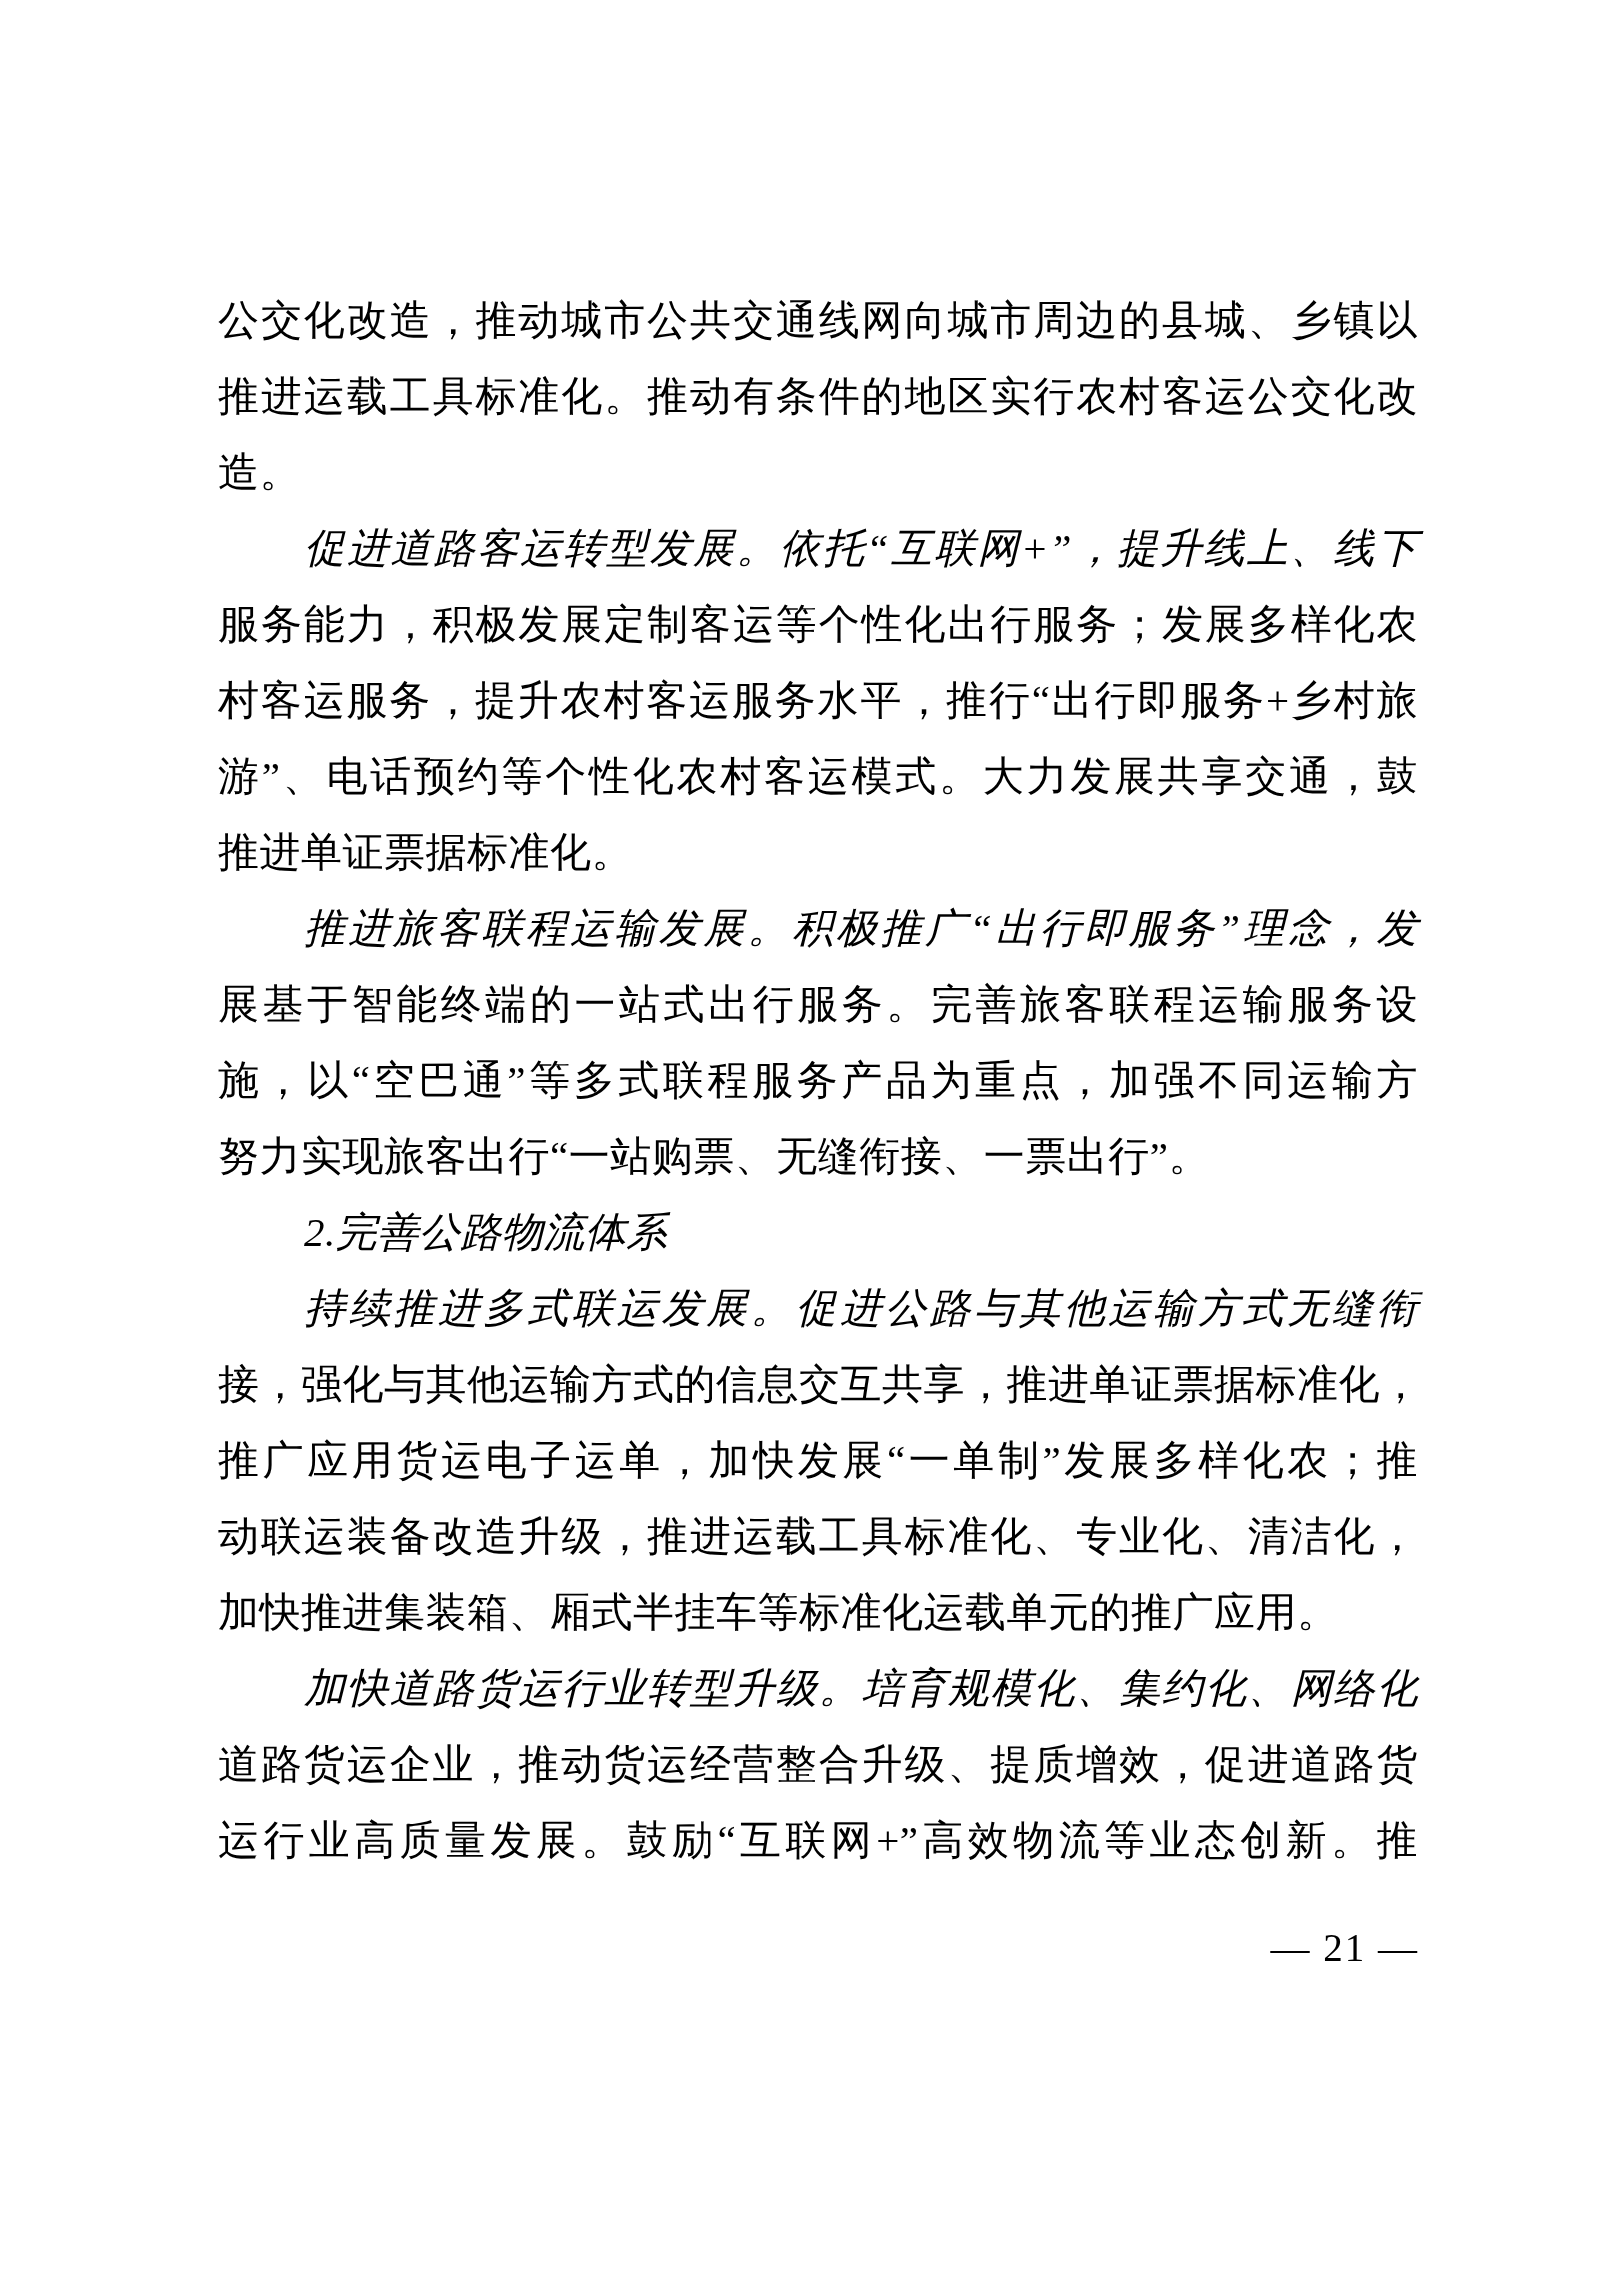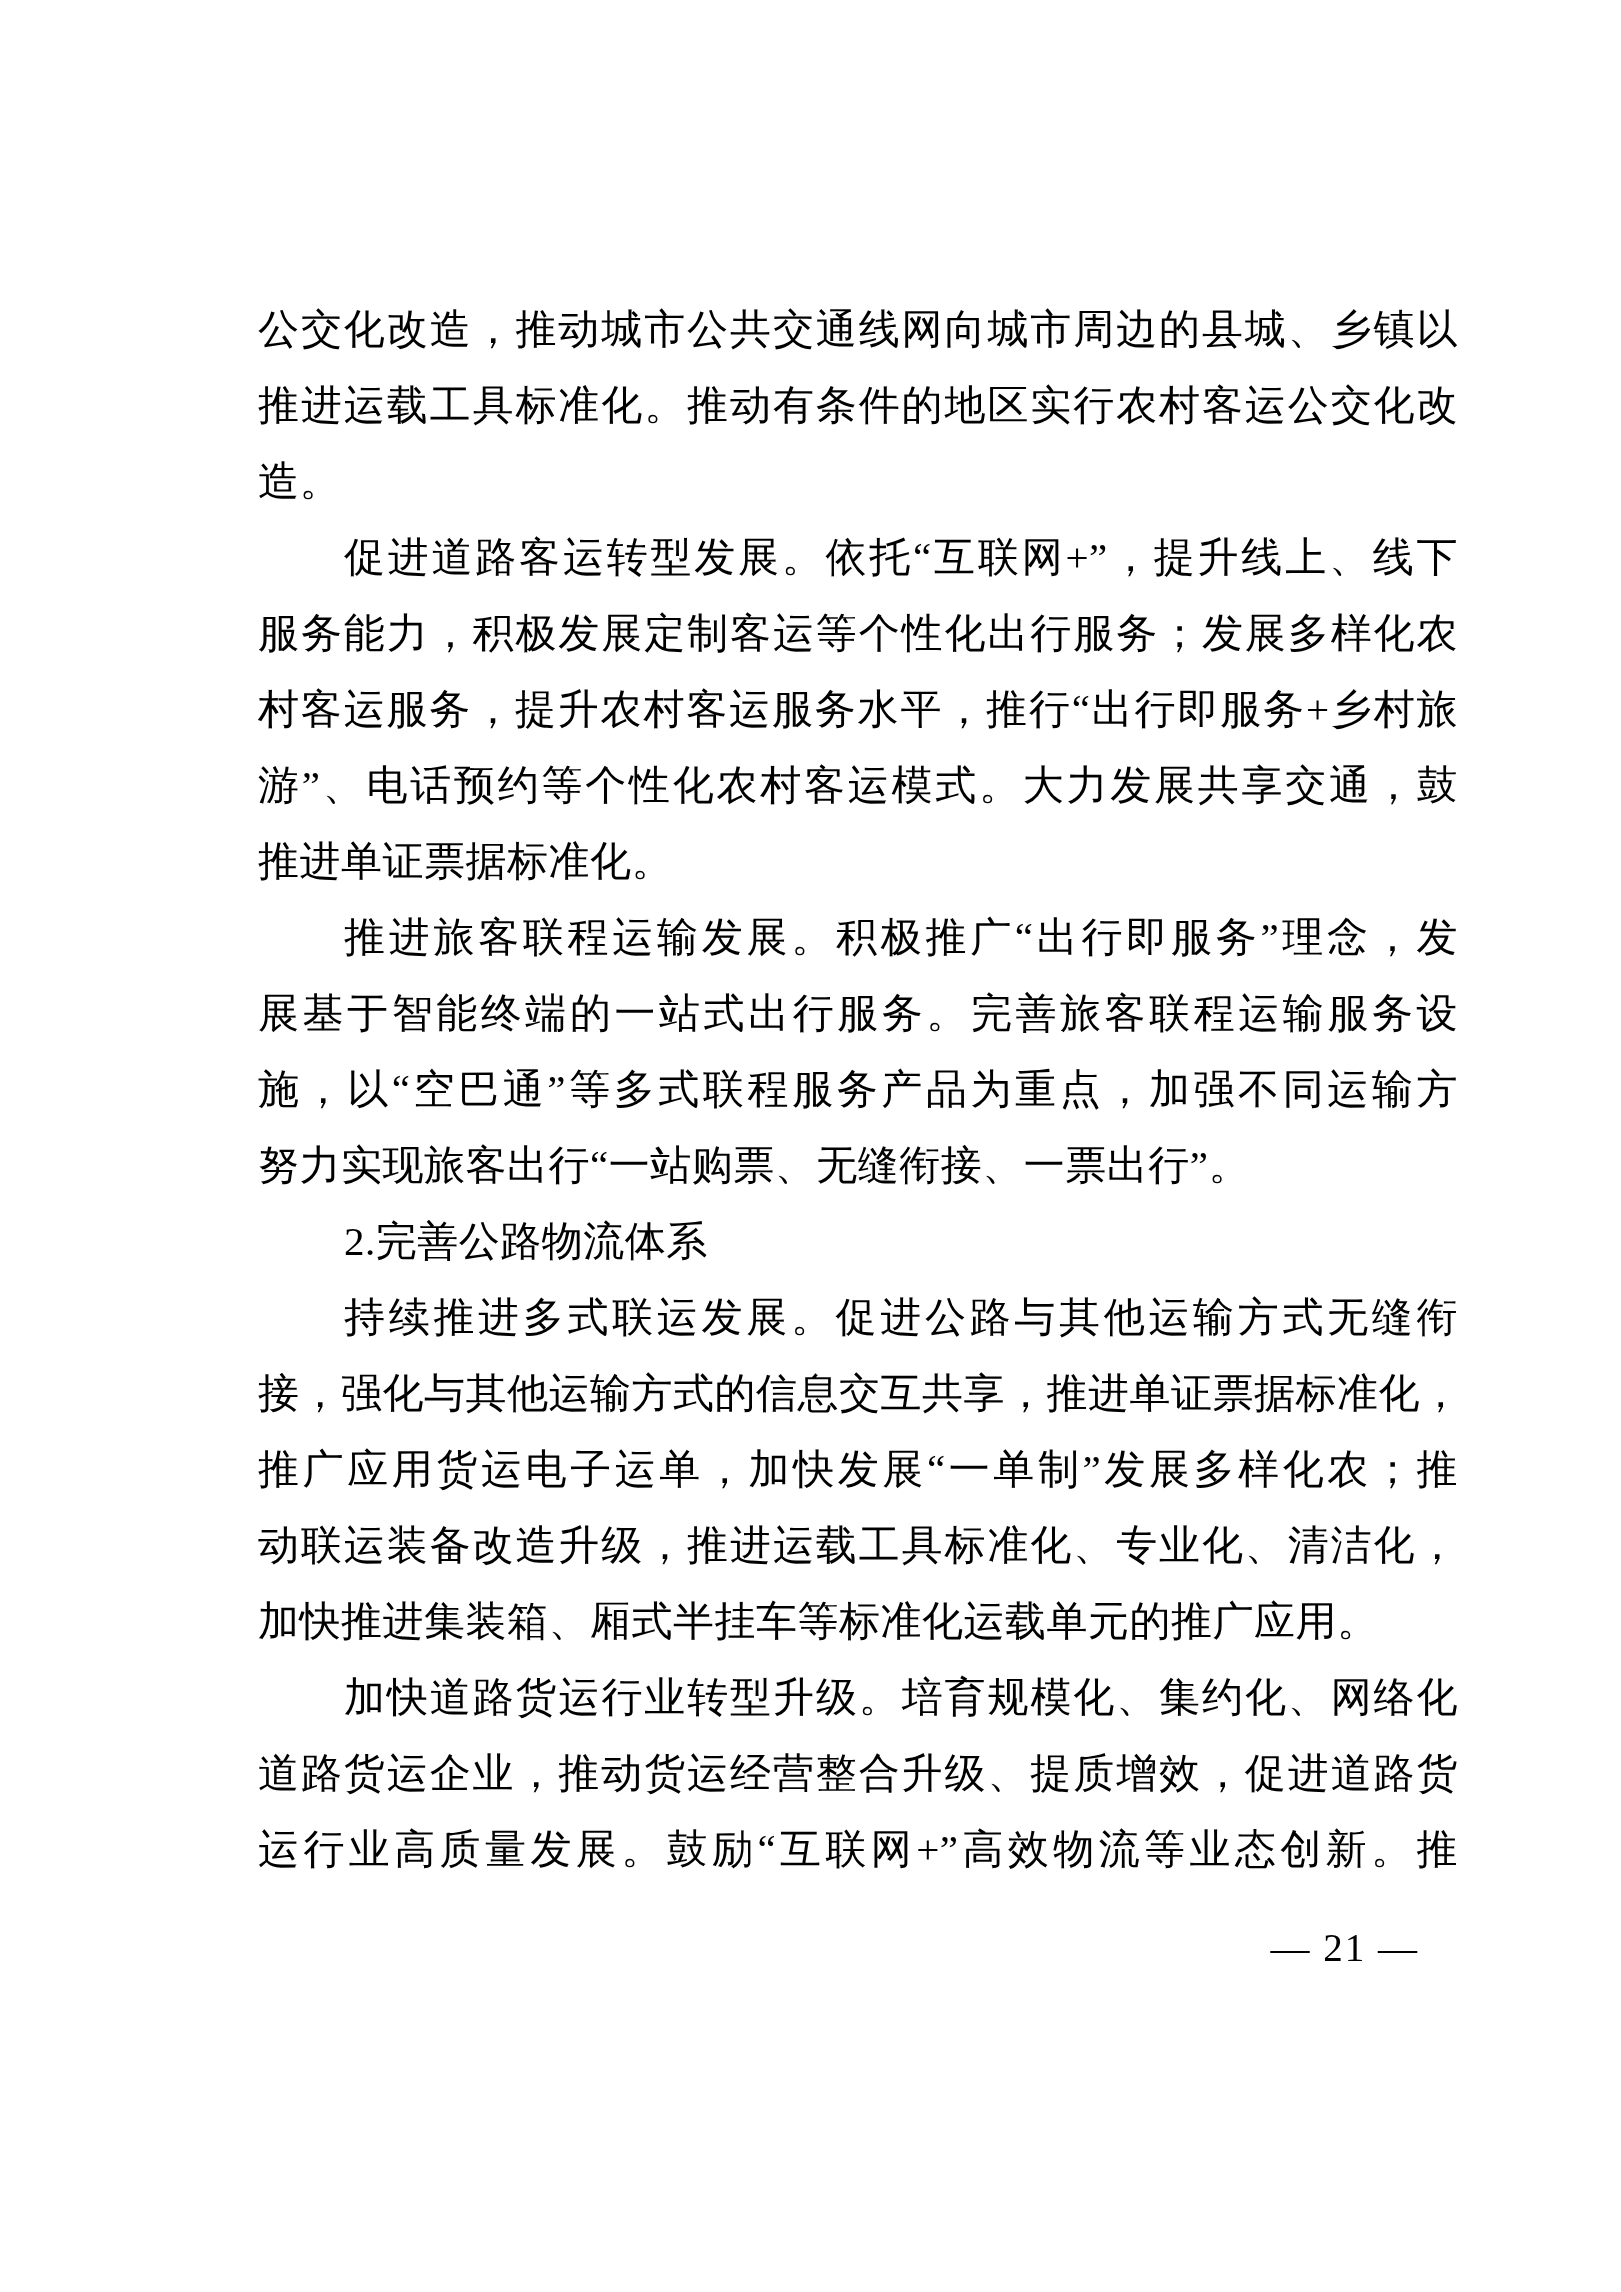--- a/index.html
+++ b/index.html
@@ -13,38 +13,38 @@
     height: 2293px;
     background: #ffffff;
     margin: 0 auto;
     overflow: hidden;
     font-family: "Liberation Serif", serif;
     color: #000000;
   }
   .doc-body {
     position: absolute;
     left: 218px;
-    top: 291px;
+    top: 282px;
     width: 1200px;
-    margin-left: 40px;
   }
   .line {
     font-size: 41px;
     line-height: 76px;
     height: 76px;
     white-space: nowrap;
     text-align: justify;
     text-align-last: justify;
     letter-spacing: 0.5px;
   }
   .line.para-end {
     text-align-last: left;
   }
   .line.indent {
     text-indent: 86px;
+    font-style: italic;
   }
   .footer {
     position: absolute;
     right: 202px;
     top: 1925px;
     font-size: 39px;
     line-height: 1.2;
     letter-spacing: 2px;
     font-family: "Liberation Serif", serif;
   }

